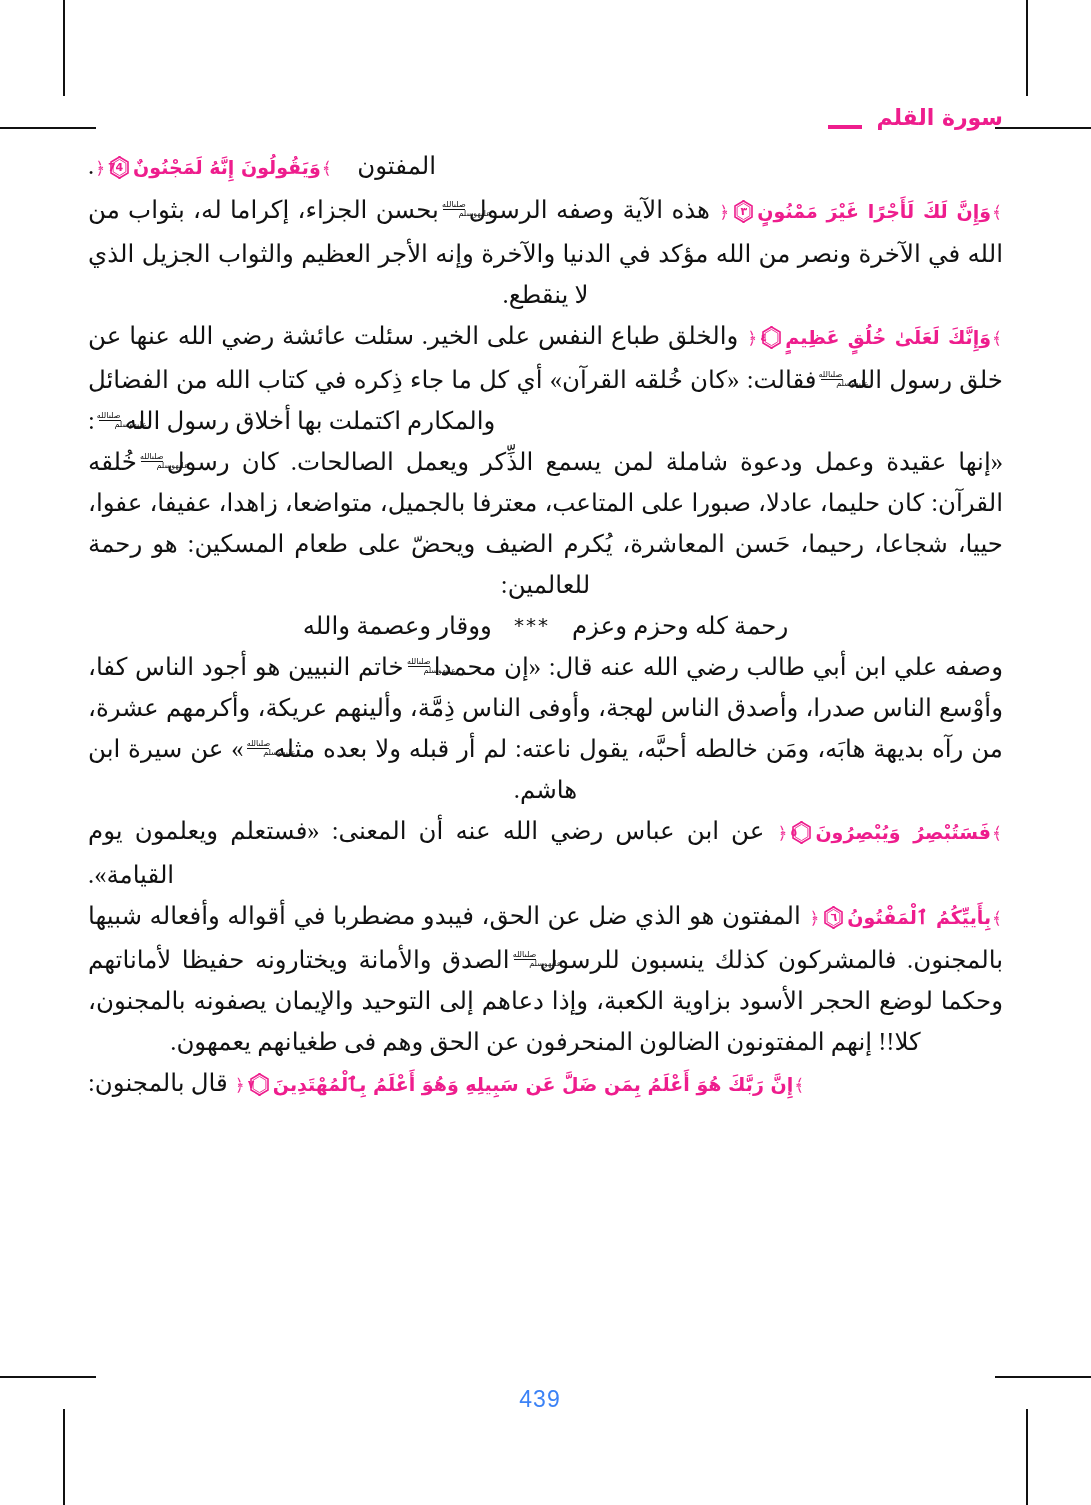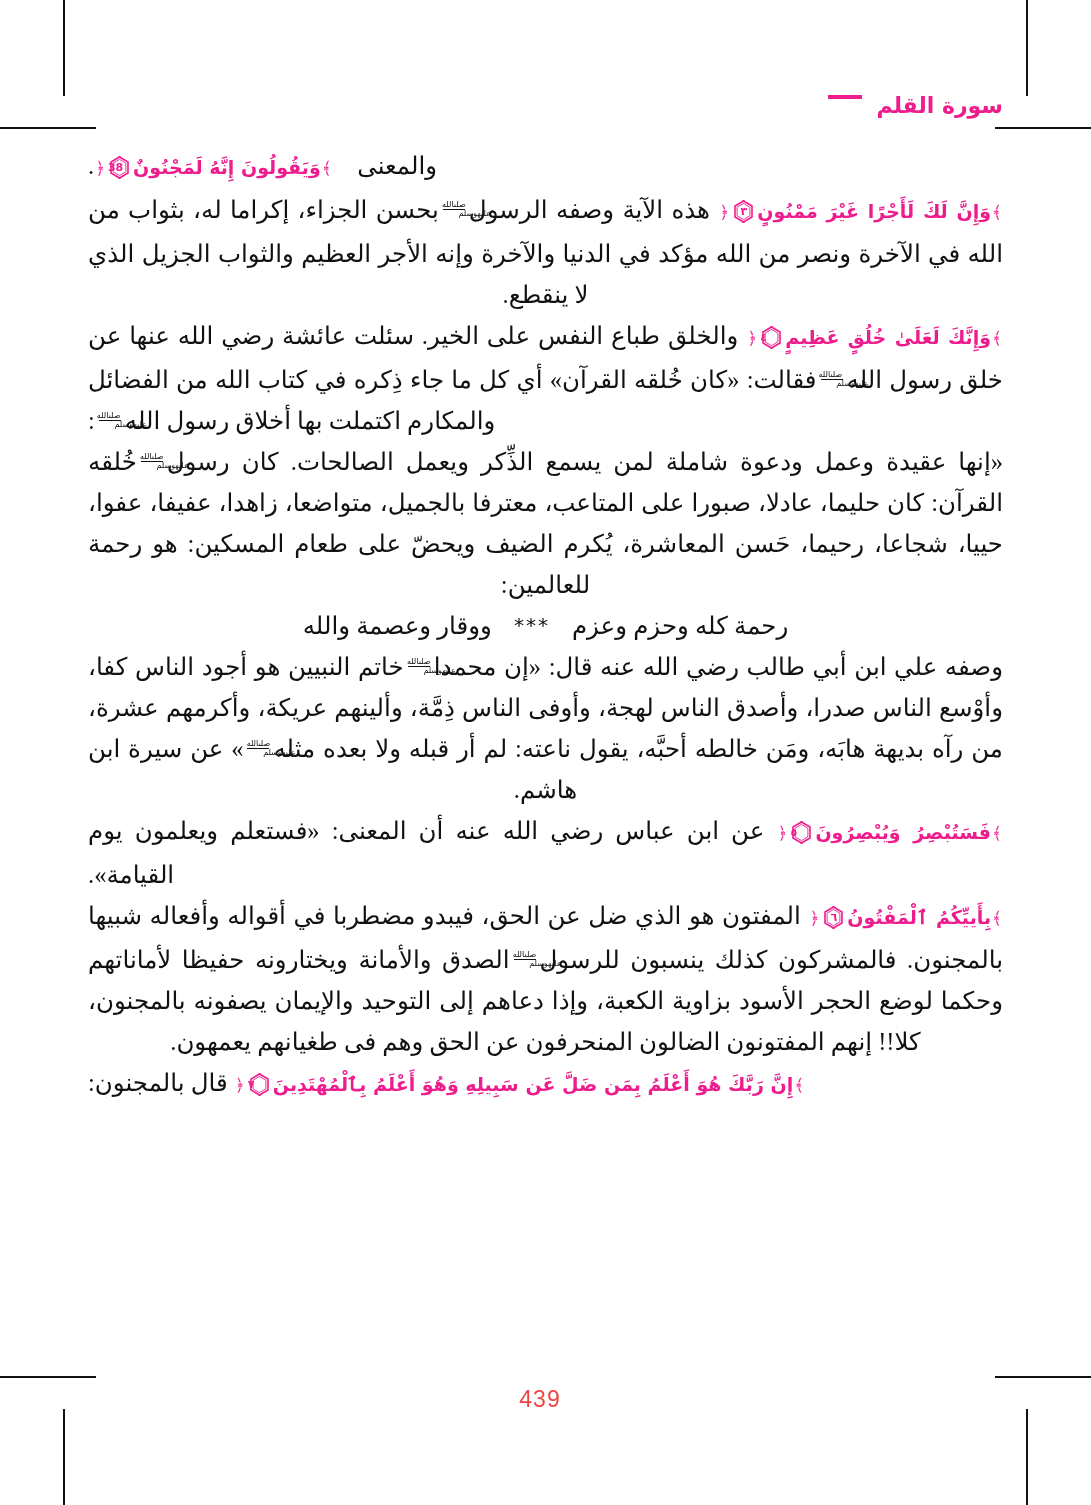--- a/index.html
+++ b/index.html
@@ -41,21 +41,21 @@
     top: 95px;
     right: 88px;
     left: 88px;
     bottom: 130px;
   }
 
   
   .running-head {
     display: flex;
     flex-direction: row;
-    align-items: flex-start;
+    align-items: flex-end;
     justify-content: flex-start;
     gap: 14px;
     height: 34px;
     margin-bottom: 16px;
   }
   .rh-title {
     color: #ee1d8d;
     font-family: "DejaVu Sans", "Liberation Sans", sans-serif;
     font-size: 22px;
     font-weight: bold;
@@ -180,21 +180,21 @@
 
   
   .folio {
     position: absolute;
     left: 0;
     right: 11px;
     bottom: 92px;
     text-align: center;
     font-family: "Liberation Sans", "DejaVu Sans", sans-serif;
     font-size: 23px;
-    color: #ef4444;
+    color: #3b82f6;
     letter-spacing: 1px;
   }
 </style>
 </head>
 <body>
 
 <div class="page">
 
   <div class="crop v crop-tl-v"></div>
   <div class="crop h crop-tl-h"></div>
@@ -208,28 +208,28 @@
   <div class="content">
 
     <div class="running-head" style="direction:ltr;justify-content:flex-end;">
       <span class="rh-rule"></span>
       <span class="rh-title">سورة القلم</span>
     </div>
 
     <div class="body-text">
 
       <p class="para last-left">
-        <span>والمعنى</span>
+        <span>المفتون</span>
         &nbsp;&nbsp;
         <span class="ayah"><span class="orn">﴾</span><span>وَيَقُولُونَ إِنَّهُ لَمَجْنُونٌ</span><span class="ayah-num"><svg width="23" height="23" viewBox="0 0 23 23" aria-hidden="true">
                 <polygon points="11.5,1 20,6 20,17 11.5,22 3,17 3,6" fill="none" stroke="#ee1d8d" stroke-width="1.6"></polygon>
                 <polygon points="11.5,3.4 17.9,7.2 17.9,15.8 11.5,19.6 5.1,15.8 5.1,7.2" fill="none" stroke="#ee1d8d" stroke-width="0.9"></polygon>
                 <circle cx="11.5" cy="0.9" r="1.1" fill="#ee1d8d"></circle>
                 <circle cx="11.5" cy="22.1" r="1.1" fill="#ee1d8d"></circle>
-              </svg><span class="n">38</span></span><span class="orn">﴿</span></span><span>.</span>
+              </svg><span class="n">74</span></span><span class="orn">﴿</span></span><span>.</span>
       </p>
 
       <p class="para last-center">
         <span class="ayah"><span class="orn">﴾</span><span>وَإِنَّ لَكَ لَأَجْرًا غَيْرَ مَمْنُونٍ</span><span class="ayah-num"><svg width="23" height="23" viewBox="0 0 23 23" aria-hidden="true">
                 <polygon points="11.5,1 20,6 20,17 11.5,22 3,17 3,6" fill="none" stroke="#ee1d8d" stroke-width="1.6"></polygon>
                 <polygon points="11.5,3.4 17.9,7.2 17.9,15.8 11.5,19.6 5.1,15.8 5.1,7.2" fill="none" stroke="#ee1d8d" stroke-width="0.9"></polygon>
                 <circle cx="11.5" cy="0.9" r="1.1" fill="#ee1d8d"></circle>
                 <circle cx="11.5" cy="22.1" r="1.1" fill="#ee1d8d"></circle>
               </svg><span class="n">٣</span></span><span class="orn">﴿</span></span>
         <span>هذه الآية وصفه الرسول</span><span class="sallam"><span class="s1">صلىالله</span><span class="bar"></span><span class="s2">عليهوسلم</span></span><span>بحسن الجزاء، إكراما له، بثواب من الله في الآخرة ونصر من الله مؤكد في الدنيا والآخرة وإنه الأجر العظيم والثواب الجزيل الذي لا ينقطع.</span>

